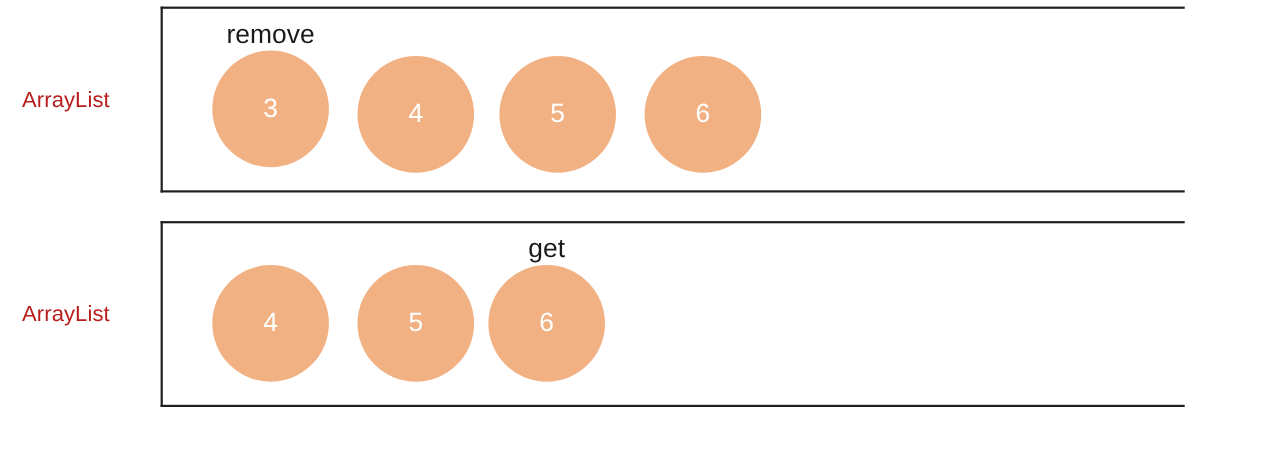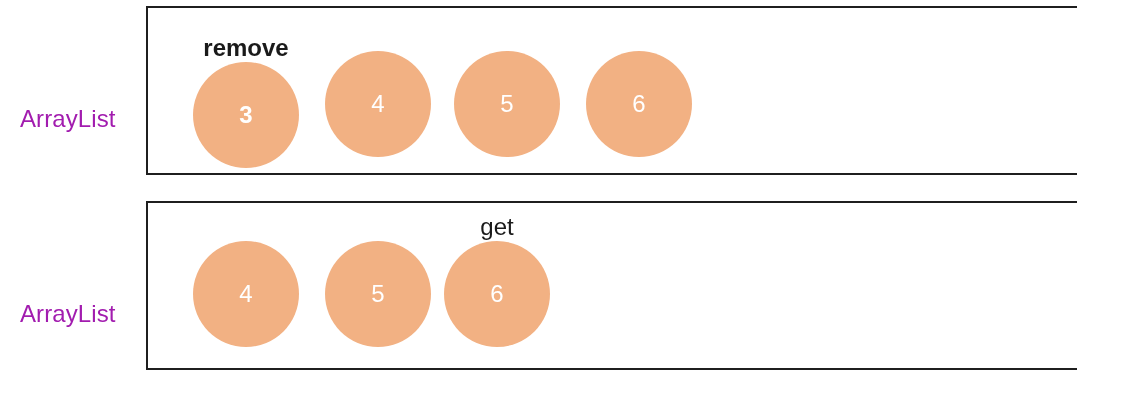--- a/index.html
+++ b/index.html
@@ -32,26 +32,25 @@
   }
   .row-1 { top: 6px;   height: 169px; }
   .row-2 { top: 201px; height: 169px; }
 
   
   .row-label {
     position: absolute;
     left: 20px;
     top: 50%;
     transform: translateY(-50%);
-    font-size: 24px;
+    font-size: 20px;
     line-height: 1;
     letter-spacing: 0.1px;
     white-space: nowrap;
-    color: #a21caf;
-    margin-top: 28px;
+    color: #b91c1c;
   }
 
   
   .list-box {
     position: absolute;
     left: 146px;
     top: 0;
     width: 931px;
     height: 169px;
     box-sizing: border-box;
@@ -103,21 +102,21 @@
 <body>
 
 <div class="diagram">
 
   <div class="row row-1">
 
     <div class="row-label">ArrayList</div>
 
     <div class="list-box">
 
-      <div class="cell" style="left:45px; top:54px;font-weight:bold;">
+      <div class="cell" style="left:45px; top:38px;">
         <div class="op-label">remove</div>
         <div class="bubble">
           <span class="bubble-value">3</span>
         </div>
       </div>
 
       <div class="cell" style="left:177px; top:43px;">
         <div class="bubble">
           <span class="bubble-value">4</span>
         </div>

